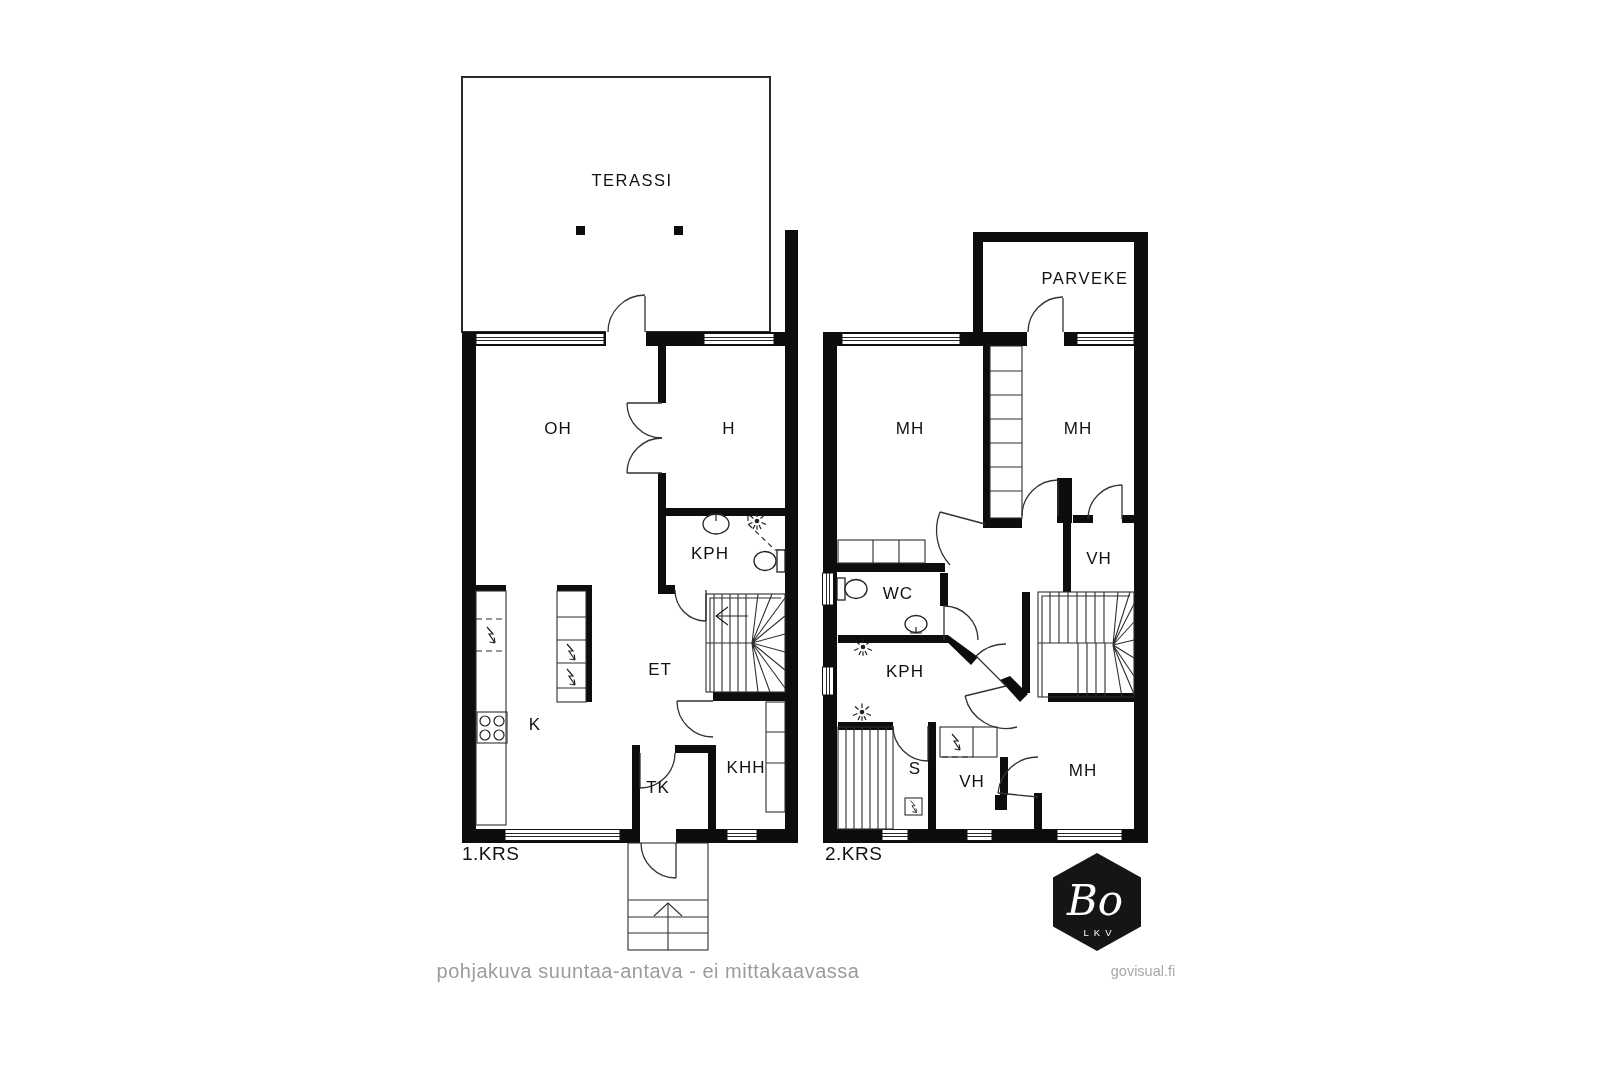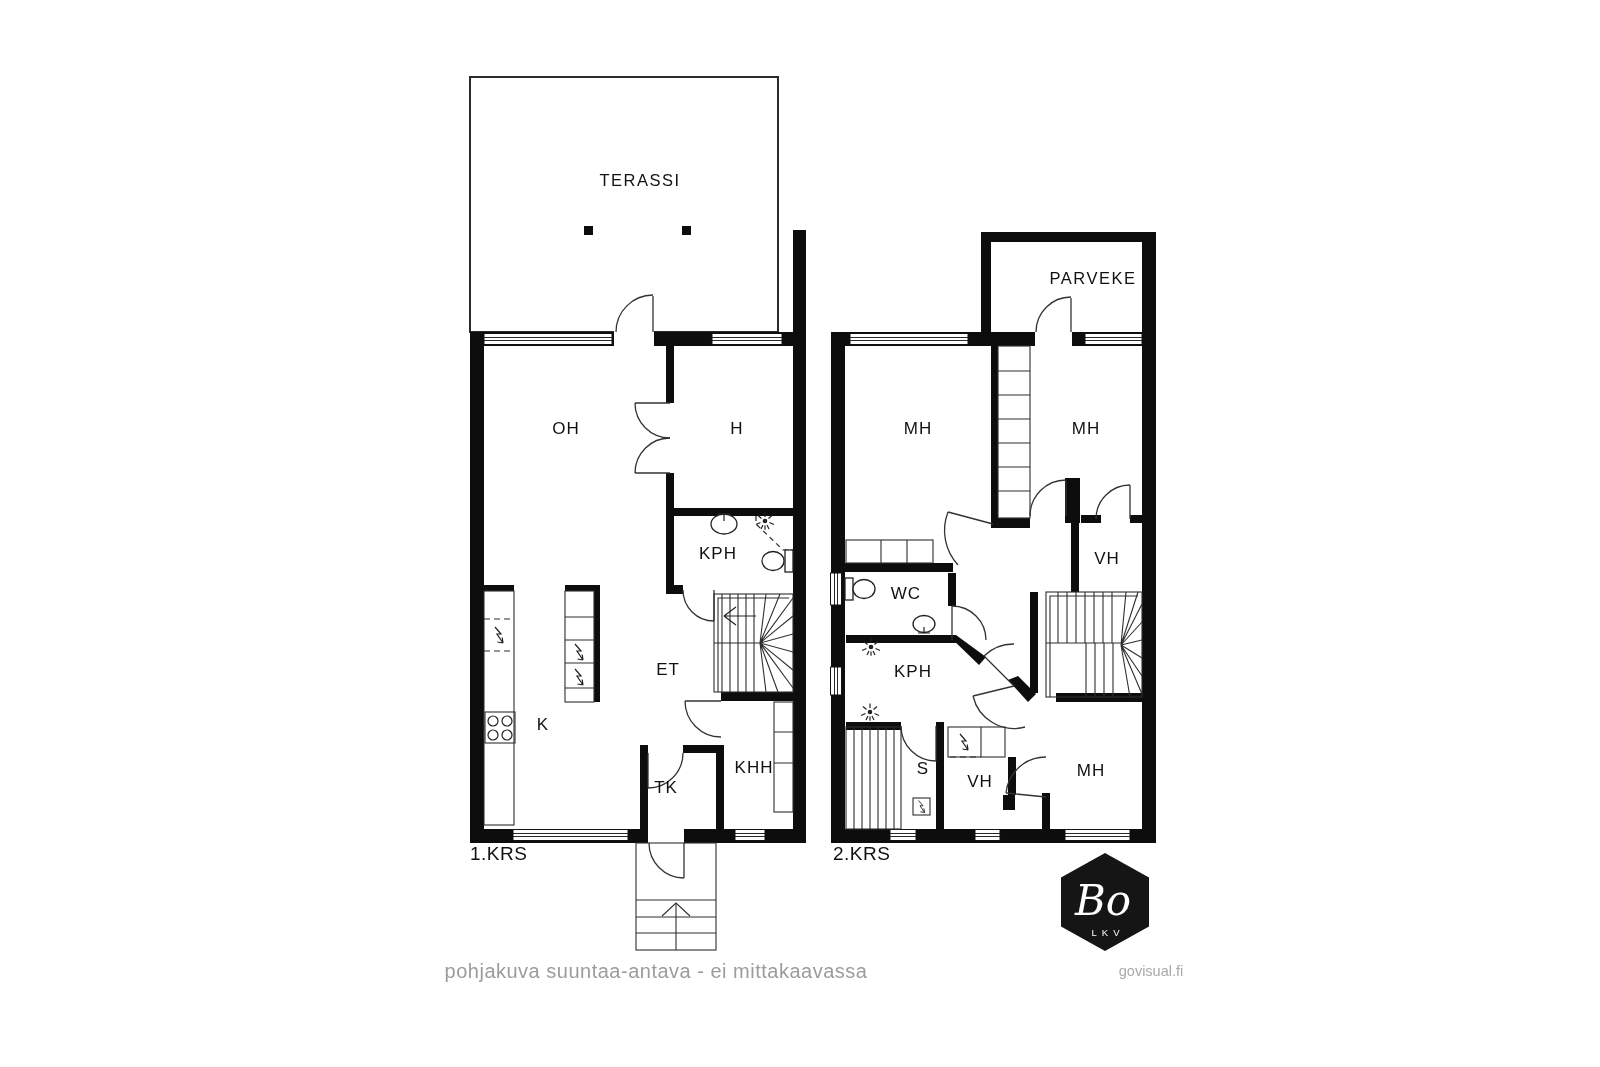--- a/index.html
+++ b/index.html
@@ -1,17 +1,17 @@
 <!DOCTYPE html>
 <html><head>
 <meta charset="utf-8">
 <style>
   html,body{margin:0;padding:0;background:#ffffff;}
   #stage{position:relative;width:1408px;height:1067px;background:#ffffff;overflow:hidden;
-         font-family:"Liberation Sans", sans-serif;margin-left:8px;}
+         font-family:"Liberation Sans", sans-serif;}
   svg{position:absolute;left:0;top:0;}
   text{font-family:"Liberation Sans", sans-serif;}
   .room{font-size:17px;letter-spacing:1px;fill:#111;text-anchor:middle;}
   .outdoor{font-size:16.5px;letter-spacing:1.5px;fill:#111;text-anchor:middle;}
   .krs{font-size:19px;fill:#111;text-anchor:start;letter-spacing:0.5px;}
   .disclaimer{font-size:20px;fill:#9c9c9c;text-anchor:middle;letter-spacing:0.5px;}
   .watermark{font-size:14.5px;fill:#a9a9a9;text-anchor:middle;}
   .logo-brand{font-family:"DejaVu Serif", serif;font-style:italic;font-size:42px;fill:#fff;text-anchor:middle;}
   .logo-sub{font-size:9.5px;fill:#fff;text-anchor:middle;letter-spacing:5px;}
   .wall{fill:#0d0d0d;stroke:none;}

